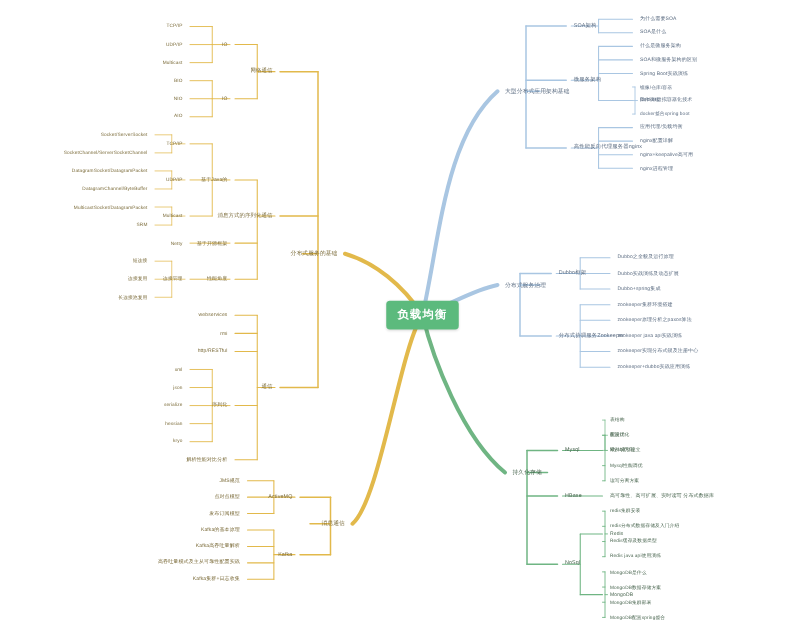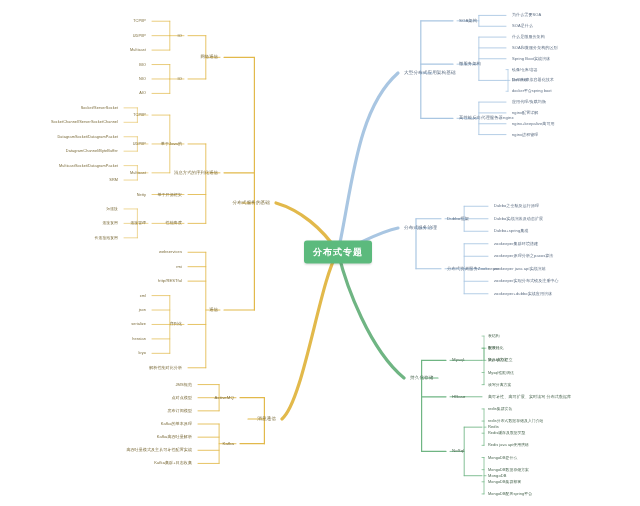--- a/index.html
+++ b/index.html
@@ -306,14 +306,14 @@
     <div class="node l3 green" style="left: 488px; top: 427.143px;">Redis</div>
     <div class="node l4 green" style="left: 488px; top: 408.929px;">redis集群安装</div>
     <div class="node l4 green" style="left: 488px; top: 421.071px;">redis分布式数据存储及入门介绍</div>
     <div class="node l4 green" style="left: 488px; top: 433.214px;">Redis缓存及数据类型</div>
     <div class="node l4 green" style="left: 488px; top: 445.357px;">Redis java api使用演练</div>
     <div class="node l3 green" style="left: 488px; top: 475.714px;">MongoDB</div>
     <div class="node l4 green" style="left: 488px; top: 457.5px;">MongoDB是什么</div>
     <div class="node l4 green" style="left: 488px; top: 469.643px;">MongoDB数据存储方案</div>
     <div class="node l4 green" style="left: 488px; top: 481.786px;">MongoDB集群部署</div>
     <div class="node l4 green" style="left: 488px; top: 493.929px;">MongoDB配置spring整合</div>
-    <div class="root" style="left: 338px; top: 252px; background: rgb(92, 186, 125);">分布式专题</div>
+    <div class="root" style="left: 338px; top: 252px; background: rgb(92, 186, 125);">负载均衡</div>
   </div>
 
 </body></html>

